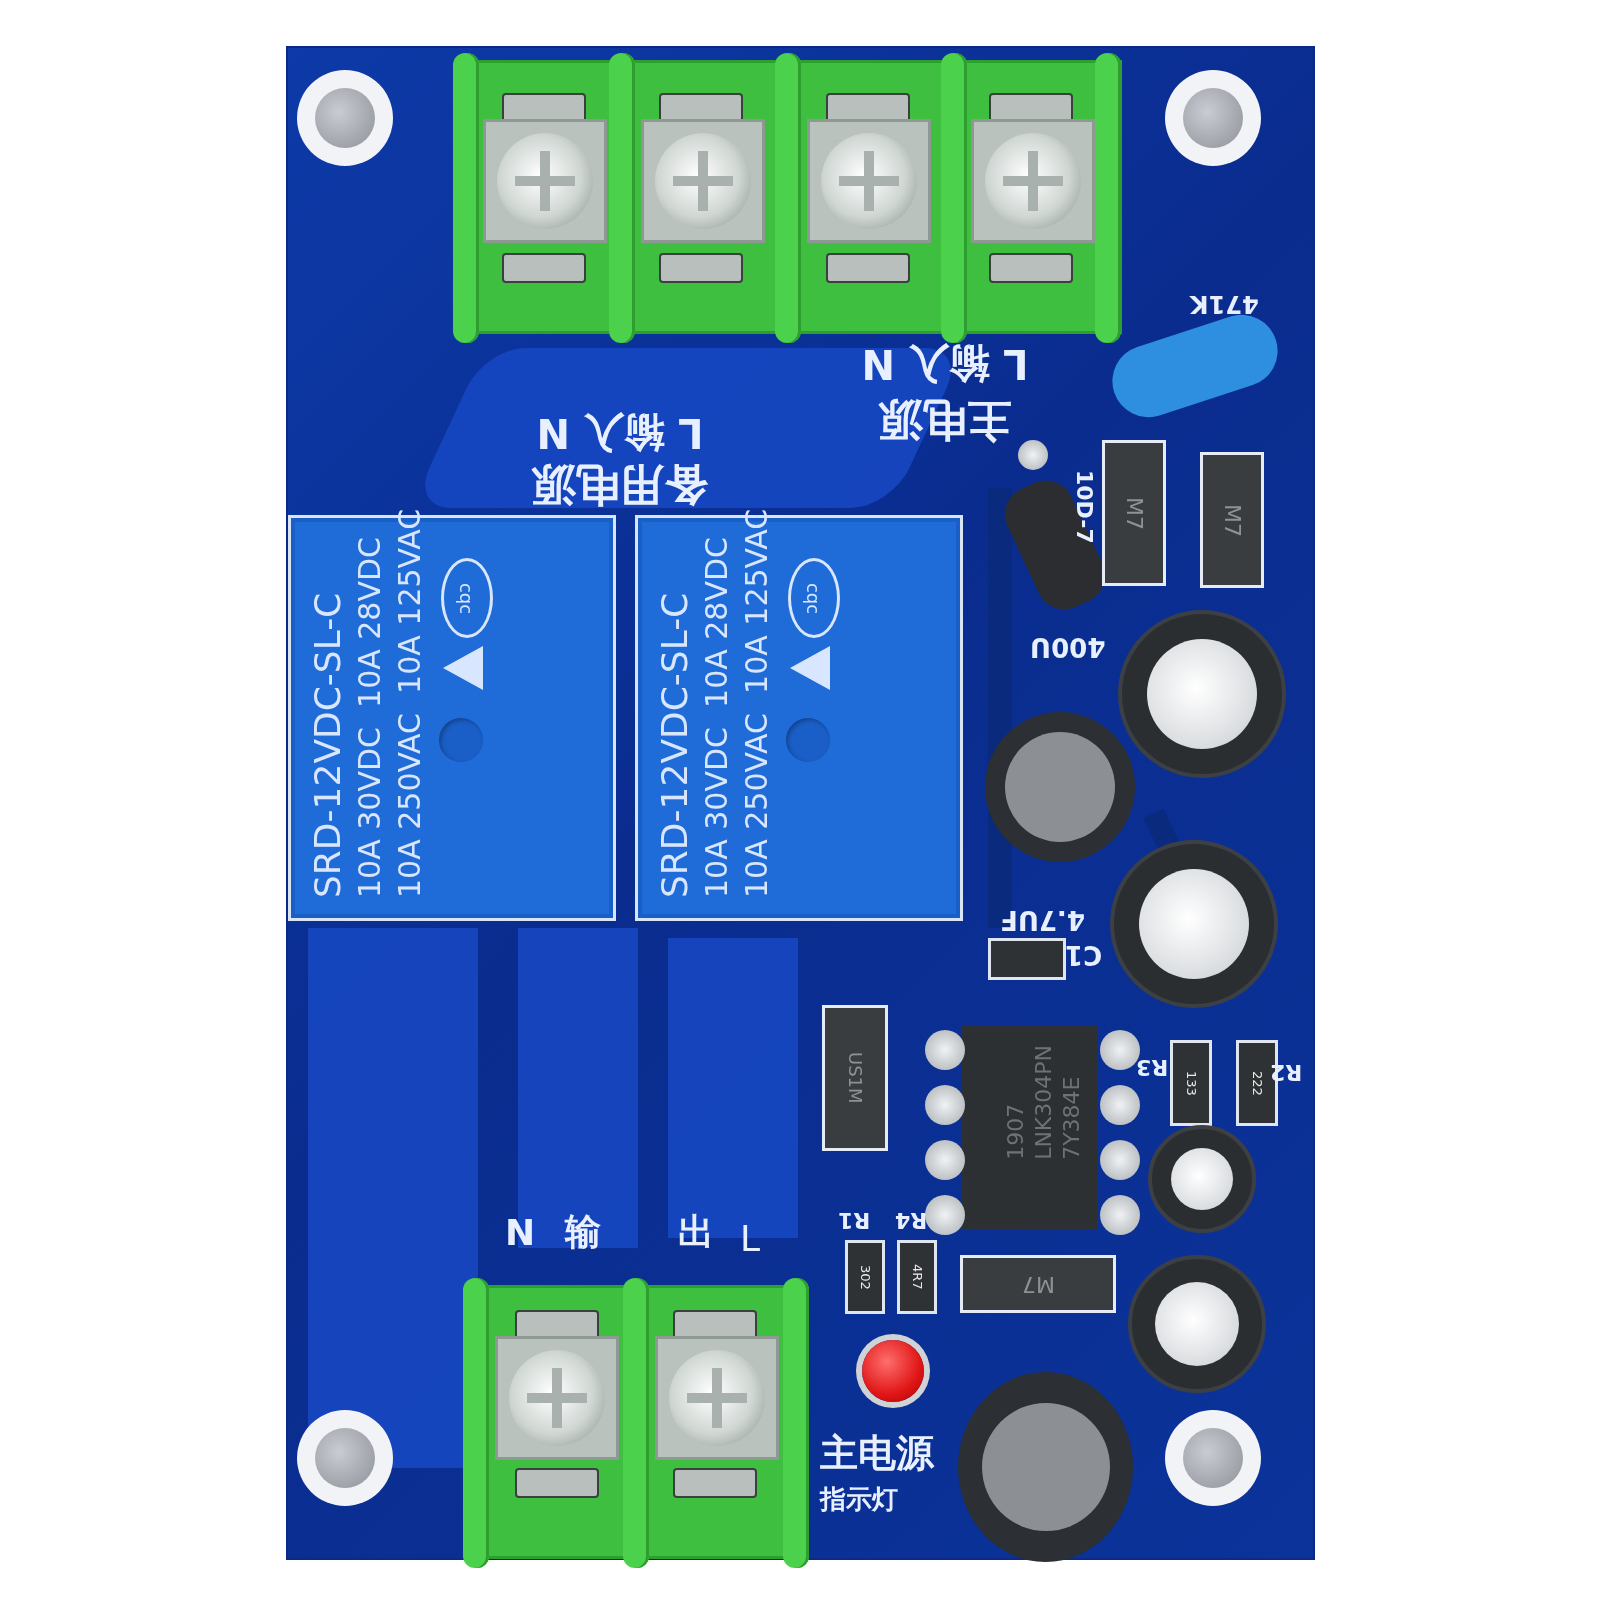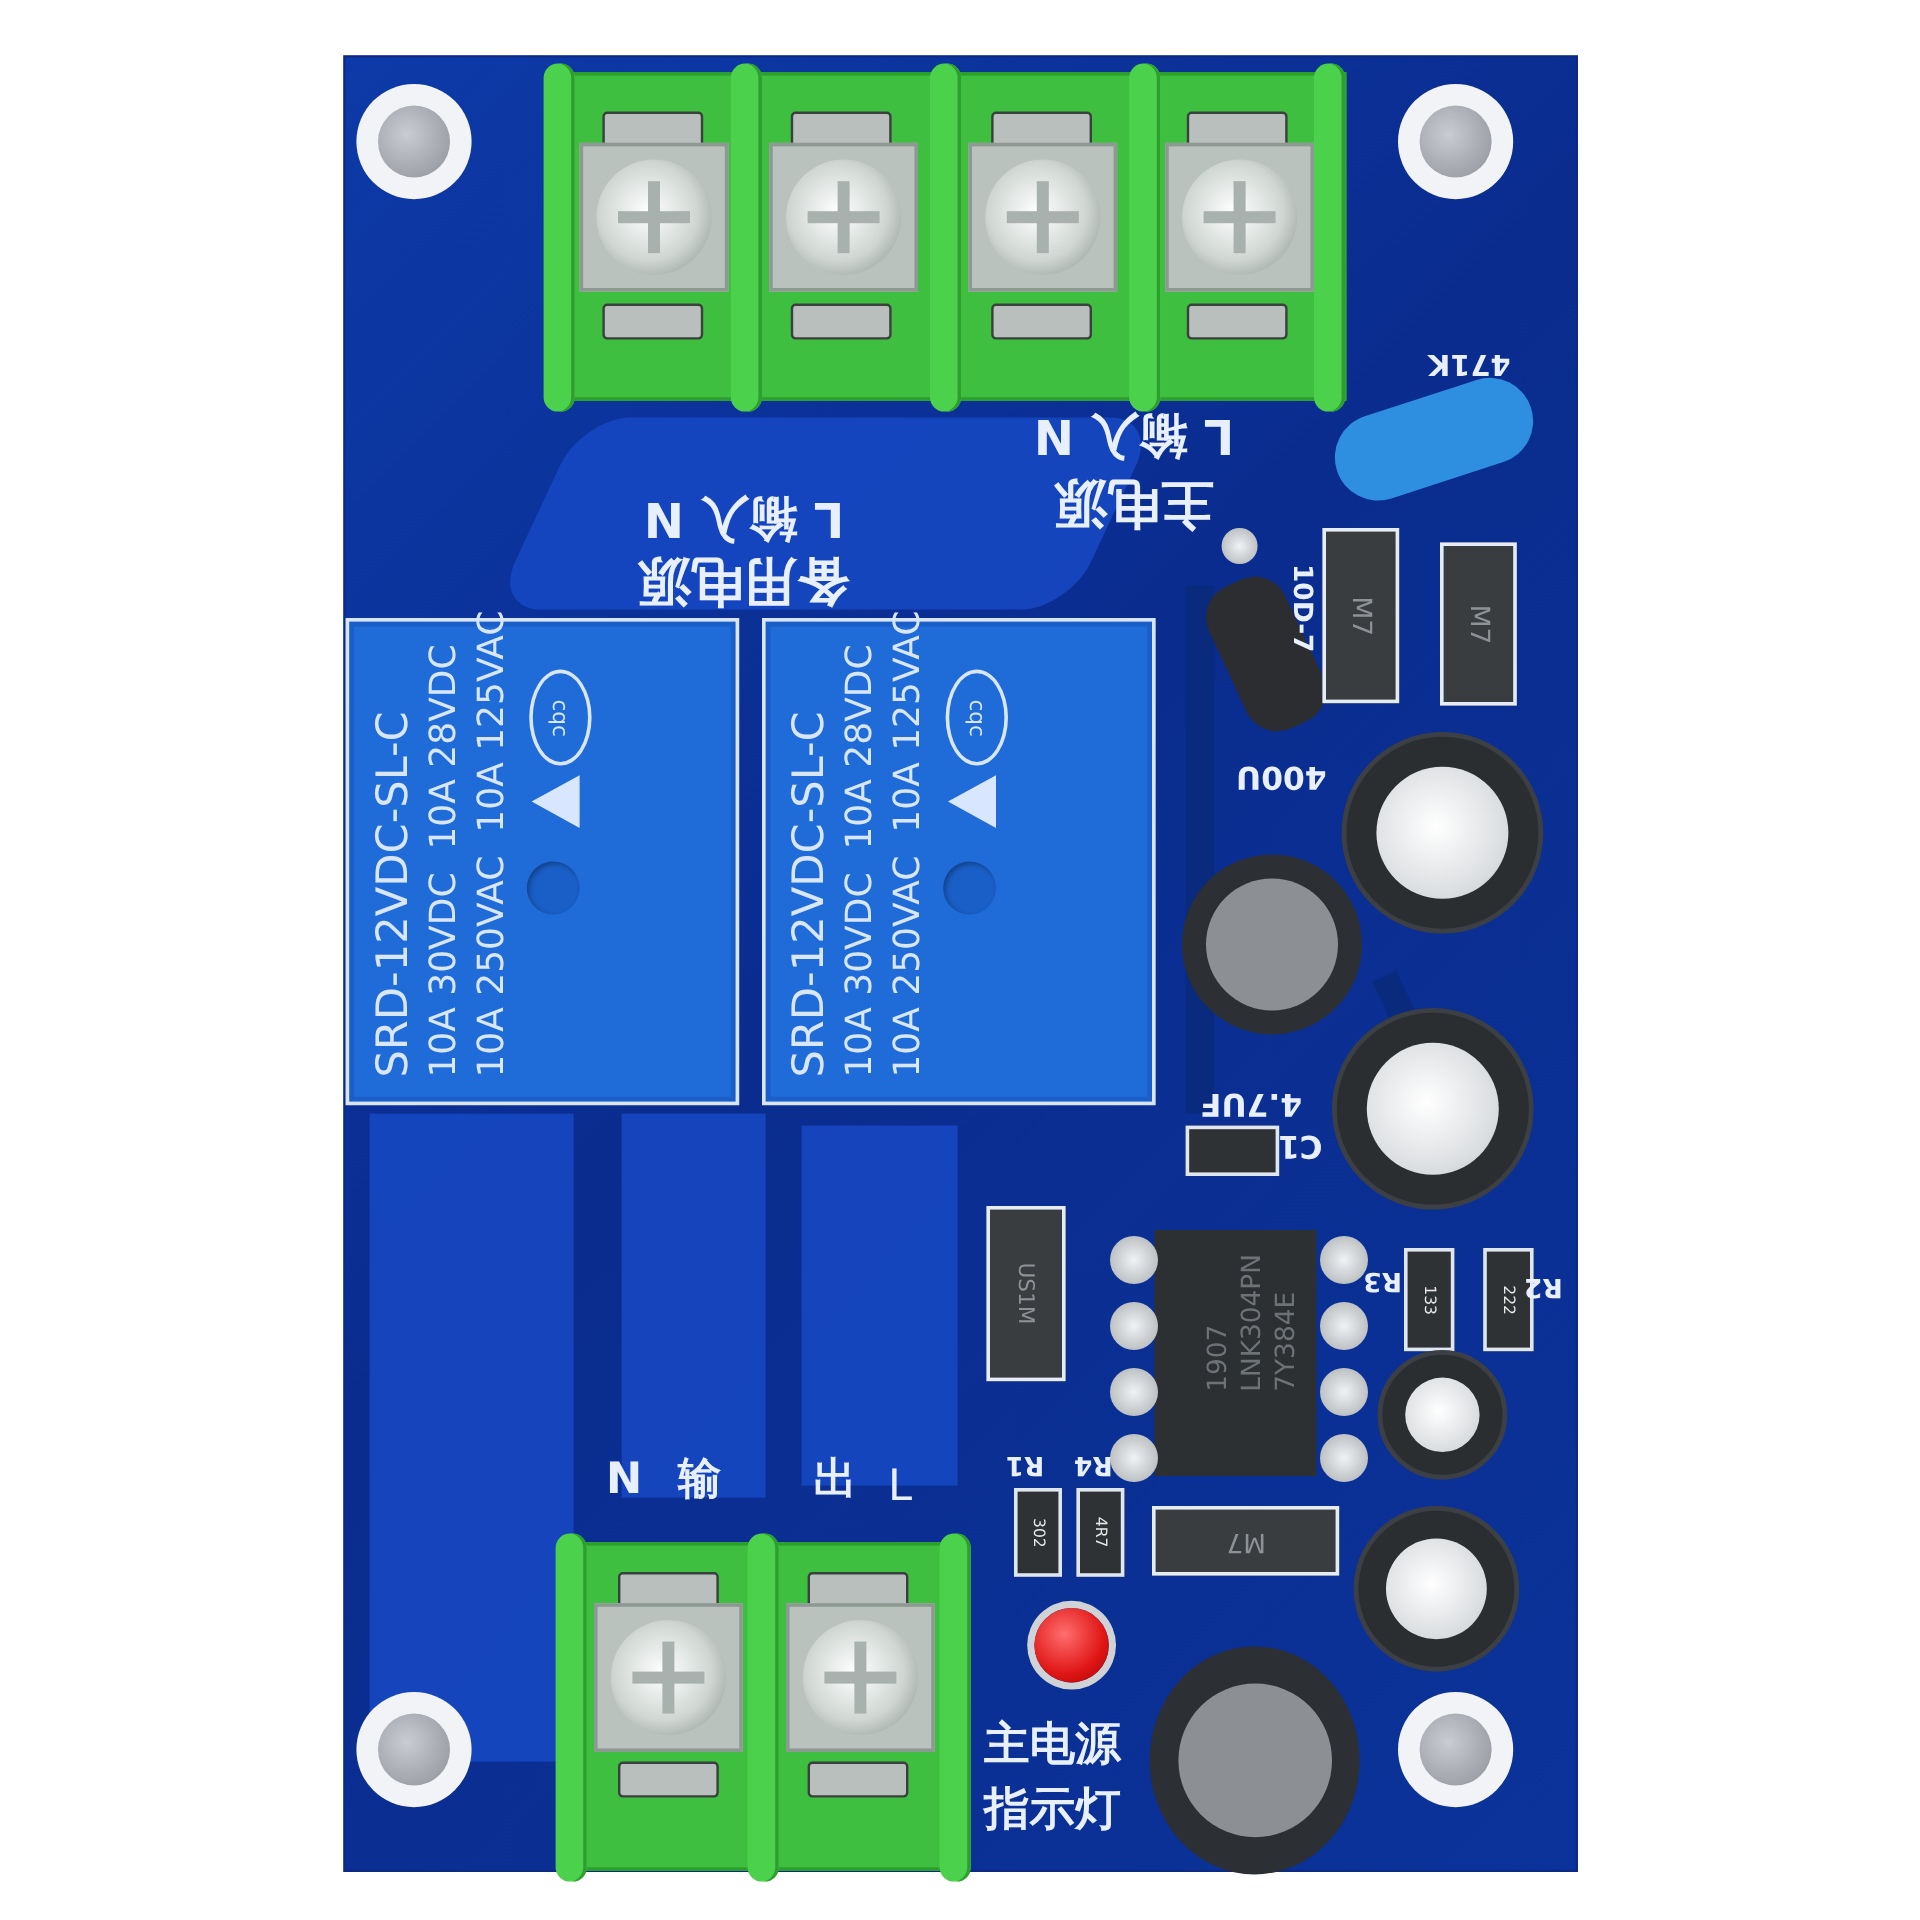--- a/index.html
+++ b/index.html
@@ -195,21 +195,21 @@
   </div>
 <div class="abs res" style="left:897px;top:1240px;width:34px;height:68px;">
     <span style="writing-mode:vertical-rl;">4R7</span>
   </div>
 <div class="abs smd" style="left:960px;top:1255px;width:150px;height:52px;">
     <span style="transform:rotate(180deg);">M7</span>
   </div>
 
 <div class="abs led" style="left:862px;top:1340px;"></div>
 <div class="abs silk" style="left:820px;top:1428px;font-size:38px;">主电源</div>
-<div class="abs silk" style="left:820px;top:1482px;font-size:38px;">指示灯</div>
+<div class="abs silk" style="left:820px;top:1482px;font-size:26px;">指示灯</div>
 <div class="abs inductor" style="left:958px;top:1372px;width:175px;height:190px;">
     <div class="inductor-core" style="width:128px;height:128px;"></div>
   </div>
 
 <div class="abs silk" style="left:505px;top:1212px;font-size:36px;">N</div>
 <div class="abs silk" style="left:565px;top:1208px;font-size:36px;">输</div>
 <div class="abs silk" style="left:678px;top:1208px;font-size:36px;">出</div>
 <div class="abs silk" style="left:740px;top:1218px;font-size:36px;font-weight:normal;">L</div>
 
 <div class="abs tblock" style="left:470px;top:1285px;width:330px;height:268px;">

